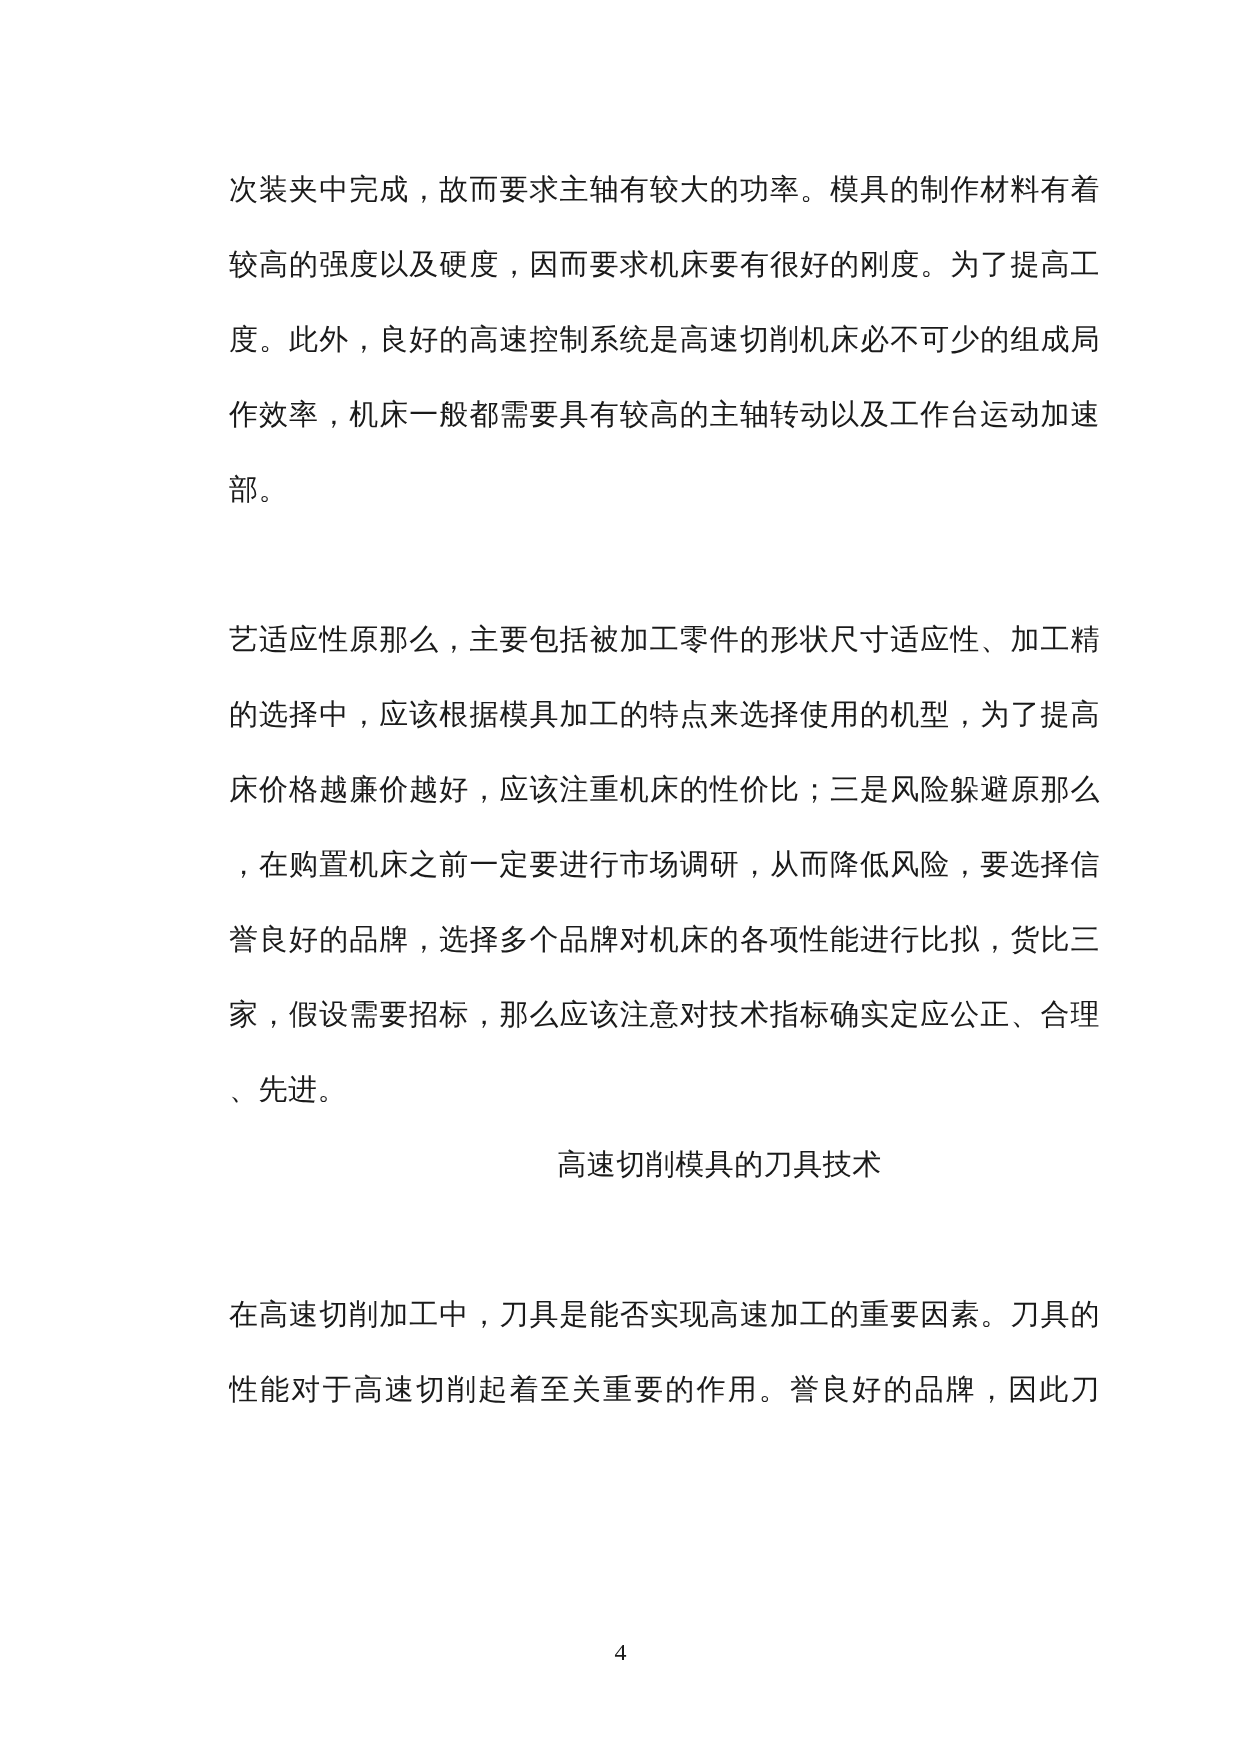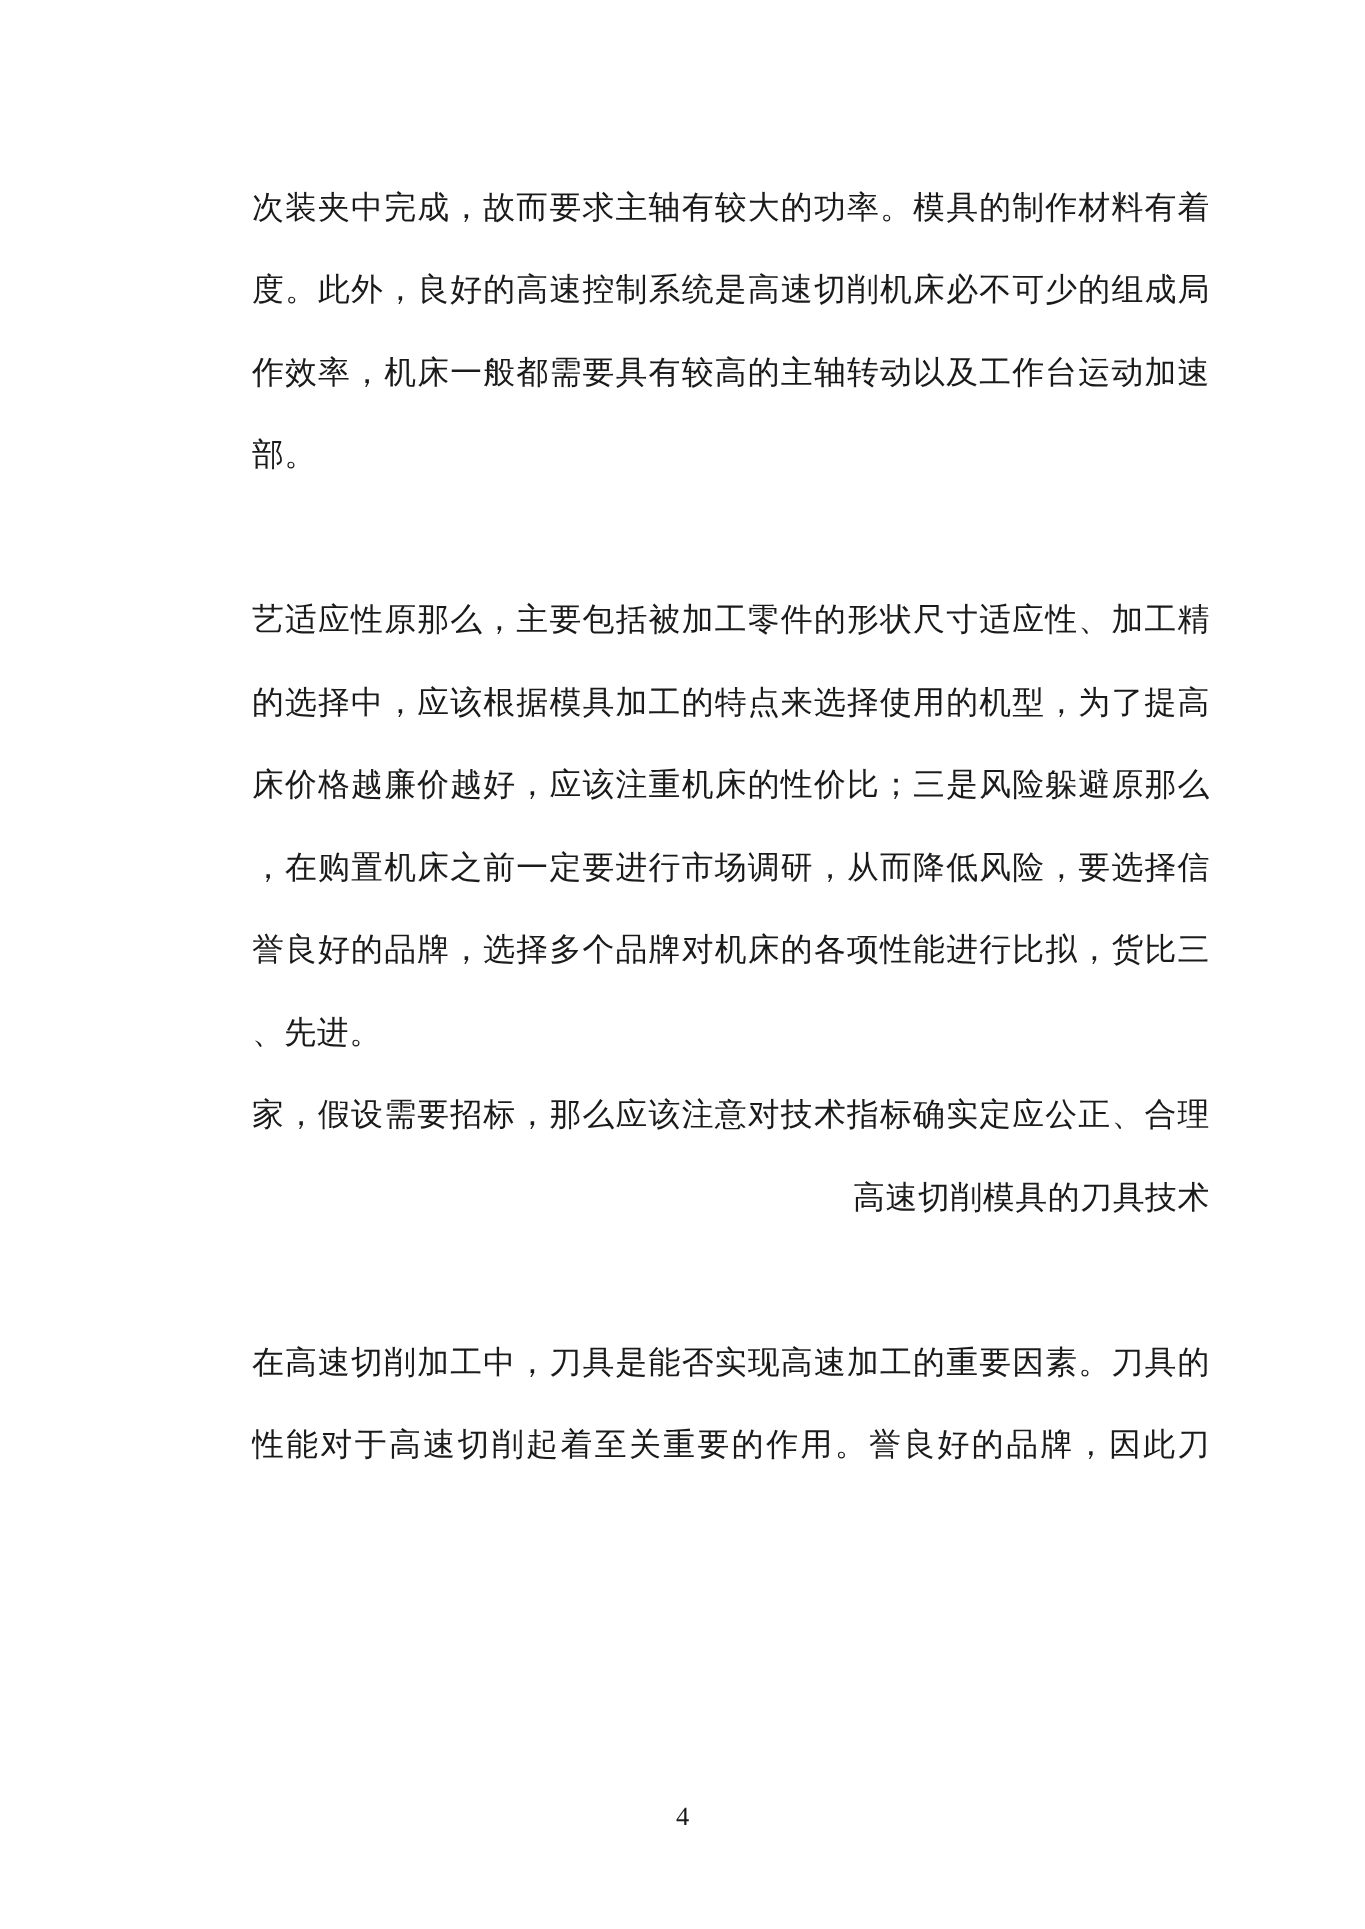--- a/index.html
+++ b/index.html
@@ -33,21 +33,21 @@
   }
   .line.full {
     text-align: justify;
     text-align-last: justify;
   }
   .line.end {
     text-align: left;
   }
   .line.heading {
     padding-left: 110px;
-    text-align: right;
+    text-align: center;
   }
   .line.blank {
     
   }
   .page-number {
     position: absolute;
     top: 1622px;
     left: 0;
     width: 100%;
     text-align: center;
@@ -55,30 +55,31 @@
     line-height: 30px;
     color: #1a1a1a;
   }
 </style>
 </head>
 <body>
 
 <div class="page">
   <div class="content">
       <div class="line full">次装夹中完成，故而要求主轴有较大的功率。模具的制作材料有着</div>
+      <div class="line full">较高的强度以及硬度，因而要求机床要有很好的刚度。为了提高工</div>
       <div class="line full">度。此外，良好的高速控制系统是高速切削机床必不可少的组成局</div>
       <div class="line full">作效率，机床一般都需要具有较高的主轴转动以及工作台运动加速</div>
       <div class="line end">部。</div>
       <div class="line blank"></div>
       <div class="line full">艺适应性原那么，主要包括被加工零件的形状尺寸适应性、加工精</div>
       <div class="line full">的选择中，应该根据模具加工的特点来选择使用的机型，为了提高工</div>
       <div class="line full">床价格越廉价越好，应该注重机床的性价比；三是风险躲避原那么</div>
       <div class="line full">，在购置机床之前一定要进行市场调研，从而降低风险，要选择信</div>
       <div class="line full">誉良好的品牌，选择多个品牌对机床的各项性能进行比拟，货比三</div>
+      <div class="line full">家，假设需要招标，那么应该注意对技术指标确实定应公正、合理</div>
       <div class="line end">、先进。</div>
-      <div class="line full">家，假设需要招标，那么应该注意对技术指标确实定应公正、合理</div>
       <div class="line heading">高速切削模具的刀具技术</div>
       <div class="line blank"></div>
       <div class="line full">在高速切削加工中，刀具是能否实现高速加工的重要因素。刀具的</div>
       <div class="line full">性能对于高速切削起着至关重要的作用。誉良好的品牌，因此刀</div>
     </div>
   <div class="page-number">4</div>
 </div>
 
 </body></html>

